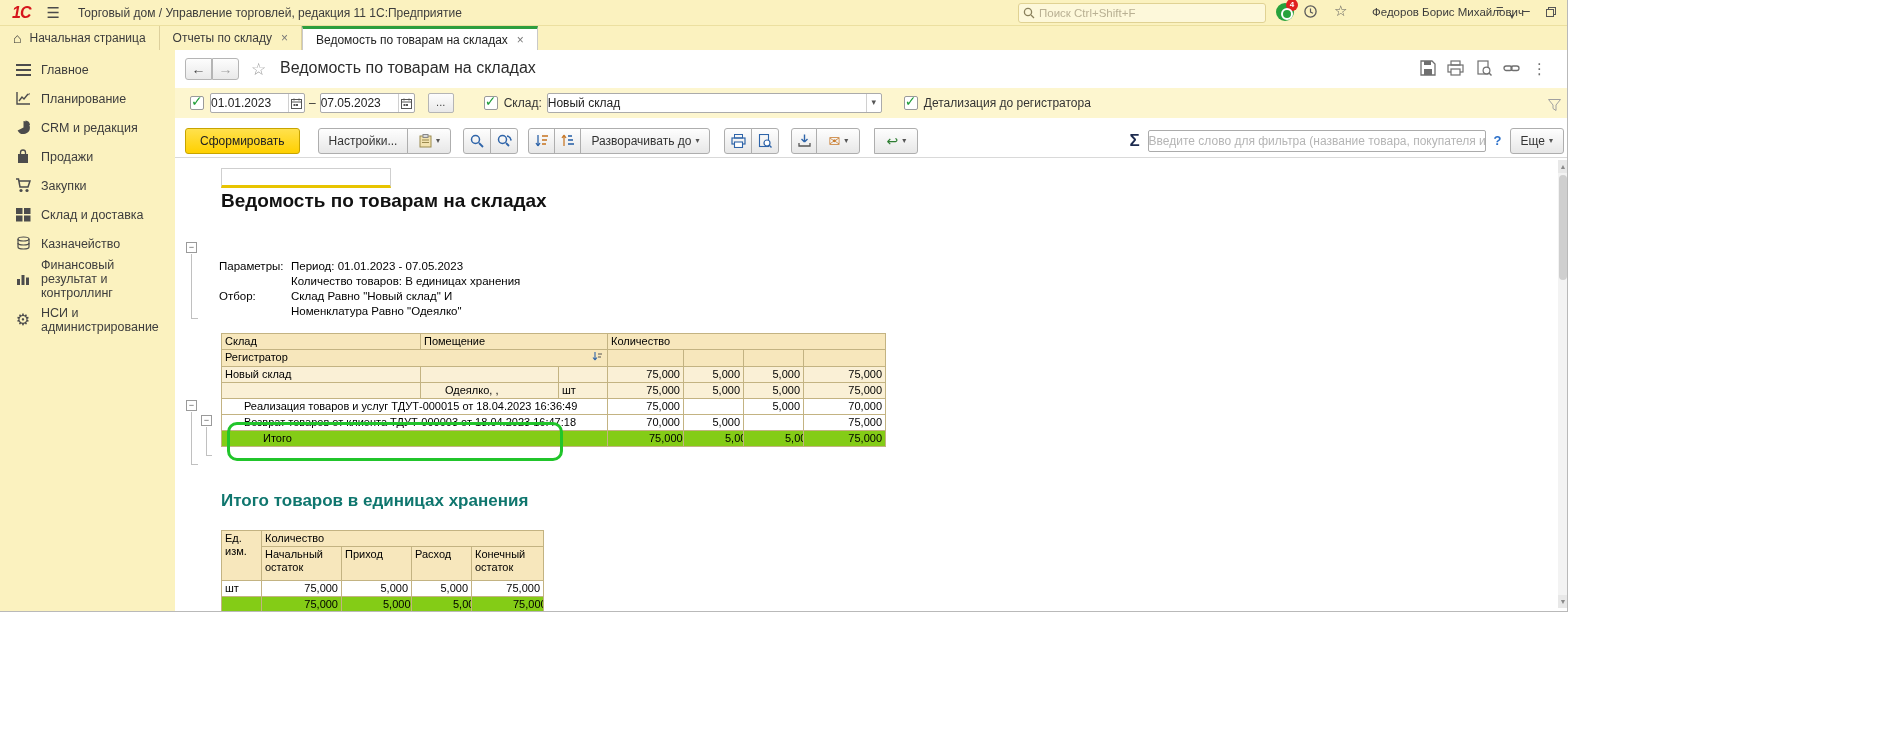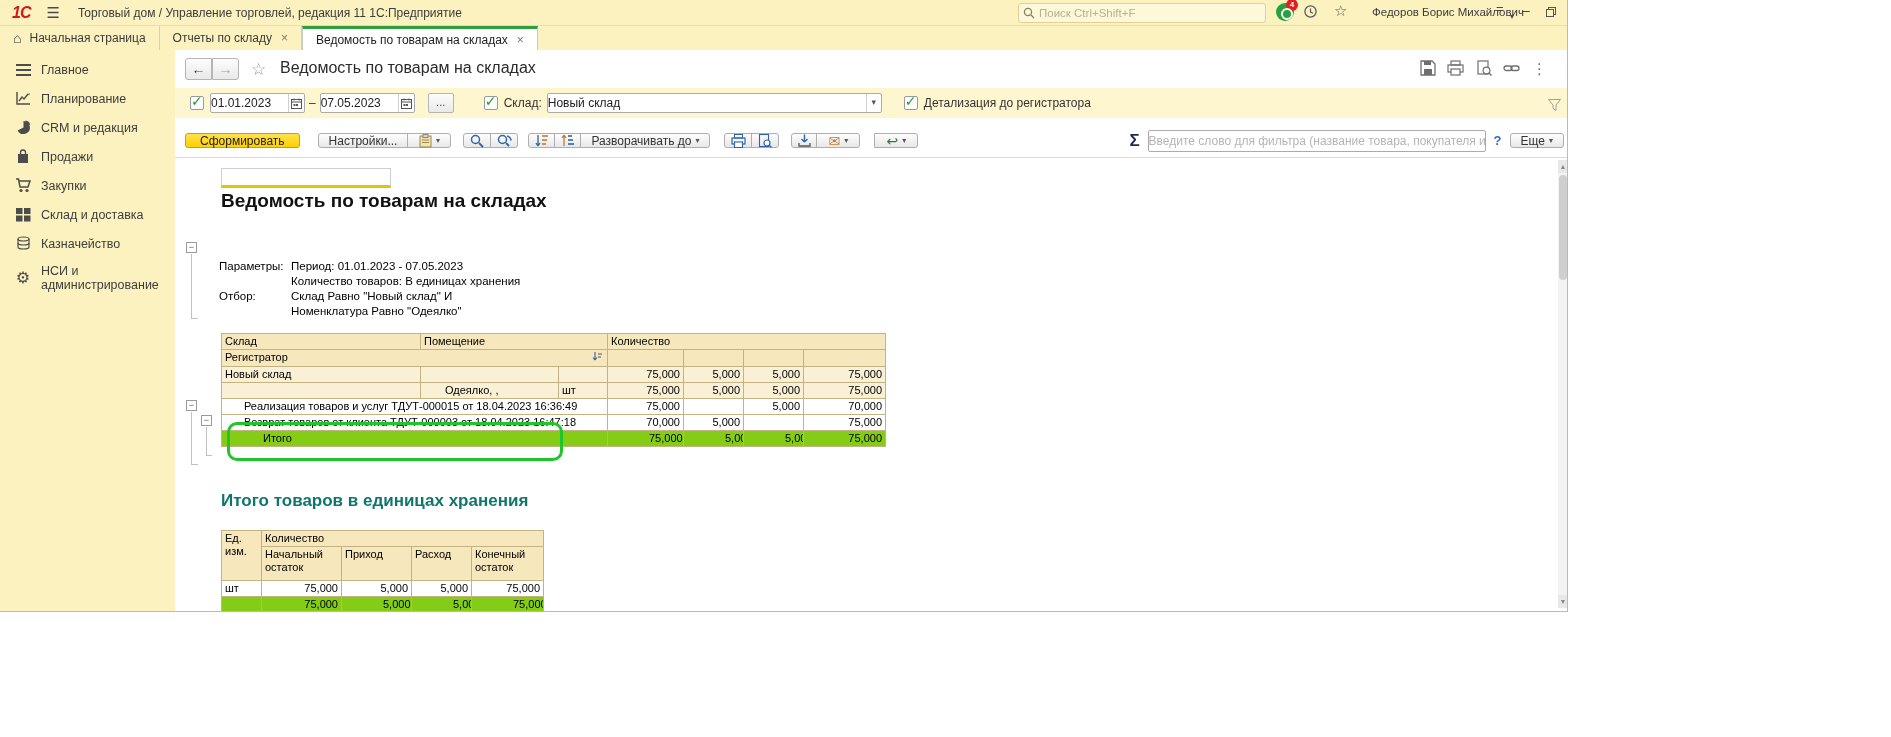--- a/index.html
+++ b/index.html
@@ -87,21 +87,21 @@
     line-height:16px; cursor:pointer;}
   .flt-label { font-size:12px; color:#333; margin-left:6px;}
   .combo { width:335px; margin-left:5px;}
   .combo .dd { width:15px; height:18px; border-left:1px solid #d0d0d0; text-align:center;
     line-height:16px; color:#555; font-size:9px; cursor:pointer; flex:none;}
   .funnel { position:absolute; right:7px; top:9px; cursor:pointer;}
 
   
   .toolbar { position:absolute; left:0; top:74px; width:100%; height:34px; background:#fff;
     border-bottom:1px solid #d9d9d9; display:flex; align-items:center; padding:0 4px 0 10px;}
-  .btn { height:15px; background:linear-gradient(#fefefe,#e7e7e7); border:1px solid #aeaeae;
+  .btn { height:26px; background:linear-gradient(#fefefe,#e7e7e7); border:1px solid #aeaeae;
     border-radius:3px; font-size:12px; color:#333; display:flex; align-items:center;
     justify-content:center; padding:0 10px; cursor:pointer; font-family:inherit;text-align:right;}
   .btn.yellow { background:linear-gradient(#ffe14d,#ffd000); border-color:#c7a400; color:#222; padding:0 14px;}
   .iconbtn { width:28px; padding:0;}
   .grp { display:flex;}
   .grp .btn { border-radius:0; margin-left:-1px;}
   .grp .btn:first-child { border-radius:3px 0 0 3px; margin-left:0;}
   .grp .btn:last-child { border-radius:0 3px 3px 0;}
   .ddcaret { font-size:8px; color:#555; margin-left:4px;}
   .tb-right { margin-left:auto; display:flex; align-items:center; gap:8px;}
@@ -261,20 +261,30 @@
     </div>
     <div class="side-item">
       <span class="ico">
           <svg width="15" height="15" viewBox="0 0 15 15">
             <ellipse cx="7.5" cy="3" rx="5.5" ry="2" fill="none" stroke="#4c4c4c" stroke-width="1.2"></ellipse>
             <path d="M2 3 V7 c0 1.1 2.5 2 5.5 2 S13 8.1 13 7 V3" fill="none" stroke="#4c4c4c" stroke-width="1.2"></path>
             <path d="M2 7 V11 c0 1.1 2.5 2 5.5 2 S13 12.1 13 11 V7" fill="none" stroke="#4c4c4c" stroke-width="1.2"></path>
           </svg>
         </span>
       <span>Казначейство</span>
+    </div>
+    <div class="side-item tall">
+      <span class="ico">
+          <svg width="14" height="14" viewBox="0 0 14 14">
+            <rect x="1" y="7" width="3" height="6" fill="#4c4c4c"></rect>
+            <rect x="5.5" y="3" width="3" height="10" fill="#4c4c4c"></rect>
+            <rect x="10" y="5.5" width="3" height="7.5" fill="#4c4c4c"></rect>
+          </svg>
+        </span>
+      <span>Финансовый результат и контроллинг</span>
     </div>
     <div class="side-item tall">
       <span class="ico" style="font-size:16px;">⚙</span>
       <span>НСИ и администрирование</span>
     </div>
   </div>
 
   <div class="main">
 
     <div class="page-header">

